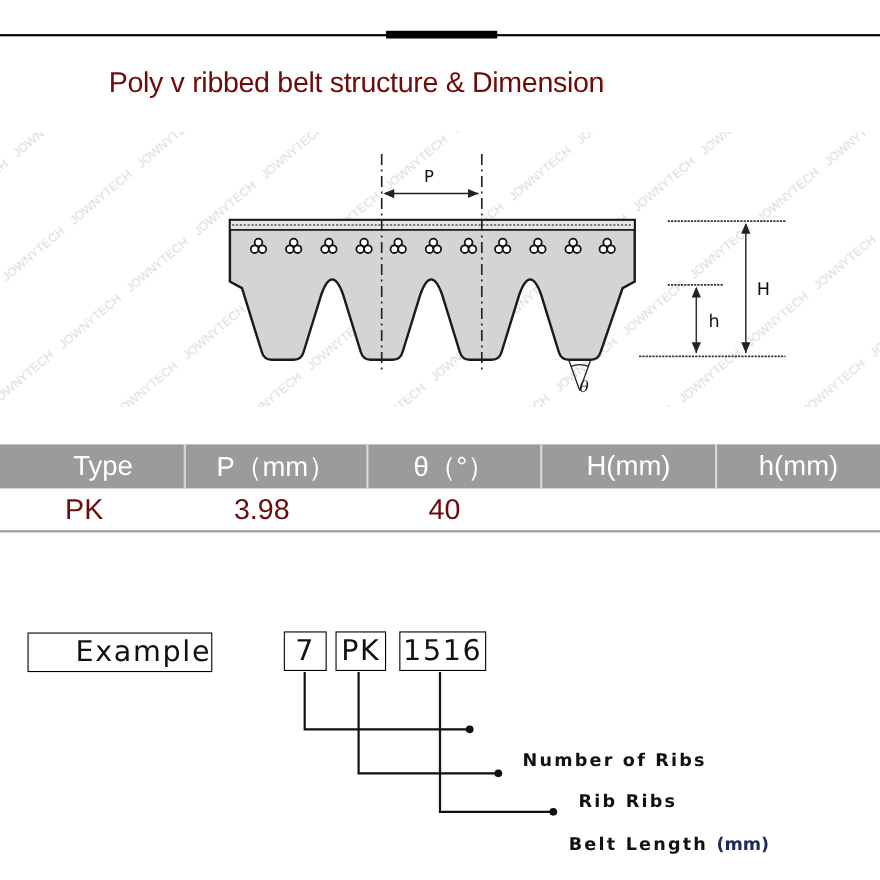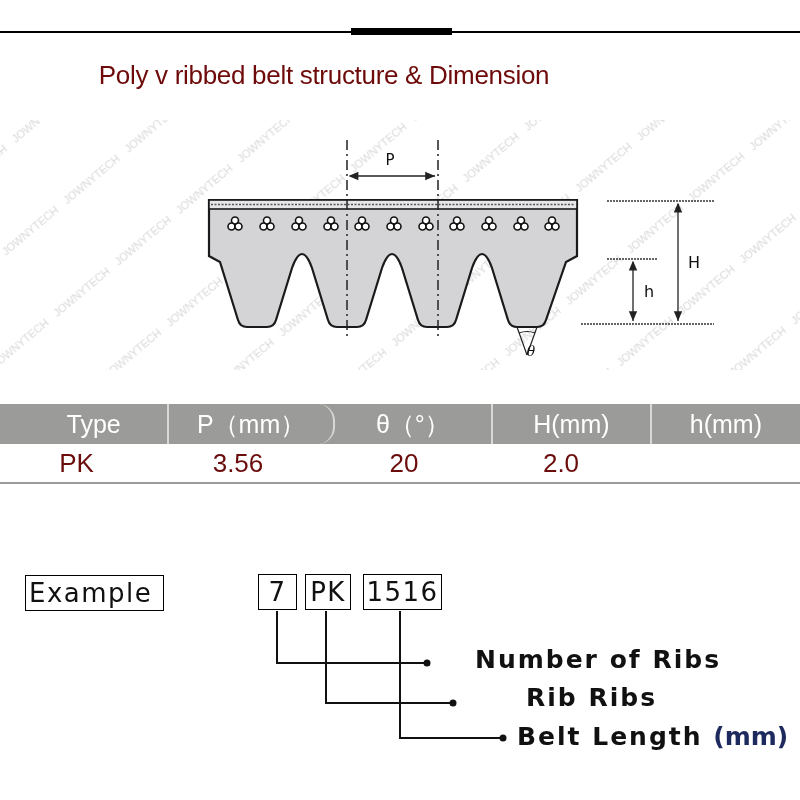--- a/index.html
+++ b/index.html
@@ -15,28 +15,28 @@
   .diagram { position:absolute; left:0; top:110px; width:800px; height:280px; }
   .diagram svg { position:absolute; left:0; top:0; }
 
   .spec-table { position:absolute; left:0; top:404px; width:800px; }
   .spec-head { display:flex; height:40px; background:#9b9b99;padding-left:20px; }
   .spec-head .cell { color:#ffffff; font-size:25px; display:flex; align-items:center; justify-content:center;
                      border-right:2px solid #d8d8d6; }
   .spec-head .cell:last-child { border-right:none; }
   .spec-row { display:flex; height:40px; border-bottom:2px solid #9b9b99; }
   .spec-row .cell { color:#6b0c0c; font-size:26px; display:flex; align-items:center; justify-content:center; }
-  .c1 { width:153px; } .c2 { width:170px;border-radius:17px; } .c3 { width:162px; } .c4 { width:163px; } .c5 { width:152px; }
+  .c1 { width:153px; } .c2 { width:170px; } .c3 { width:162px; } .c4 { width:163px; } .c5 { width:152px; }
 
   .box { position:absolute; border:1.5px solid #000; font-family:"DejaVu Sans", sans-serif;
          font-size:26px; color:#111; display:flex; align-items:center; justify-content:center;
          letter-spacing:1.5px; background:#fff; }
 
-  .label { position:absolute; font-family:"DejaVu Sans", sans-serif; font-size:25px; color:#111;
-           font-weight:bold; letter-spacing:2px; white-space:nowrap; }
+  .label { position:absolute; font-family:"DejaVu Sans", sans-serif; font-size:16px; color:#111;
+           font-weight:bold; letter-spacing:2px; white-space:nowrap;margin-top:36px; }
   .label .unit { color:#1e2a5e; letter-spacing:0; }
 
   .connectors { position:absolute; left:0; top:0; }
 </style>
 </head>
 <body>
 
 <div class="top-rule"></div>
 <div class="top-rule-thick"></div>
 
@@ -159,27 +159,26 @@
 <div class="spec-table">
   <div class="spec-head">
     <div class="cell c1">Type</div>
     <div class="cell c2">P（mm）</div>
     <div class="cell c3">θ（°）</div>
     <div class="cell c4">H(mm)</div>
     <div class="cell c5">h(mm)</div>
   </div>
   <div class="spec-row">
     <div class="cell c1">PK</div>
-    <div class="cell c2">3.56</div>
-    <div class="cell c3">20</div>
-    <div class="cell c5">2.0</div>
+    <div class="cell c2">3.98</div>
+    <div class="cell c3">40</div>
   </div>
 </div>
 
-<div class="box" style="left:25px; top:575px; width:139px; height:36px; justify-content:flex-start; padding-left:3px;">
+<div class="box" style="left:25px; top:575px; width:168px; height:36px; justify-content:flex-end; padding-left:18px;">
   <span>Example</span>
 </div>
 
 <div class="box" style="left:258px; top:574px; width:39px; height:36px;">
   <span>7</span>
 </div>
 <div class="box" style="left:305px; top:574px; width:46px; height:36px;">
   <span>PK</span>
 </div>
 <div class="box" style="left:363px; top:574px; width:79px; height:36px;">

